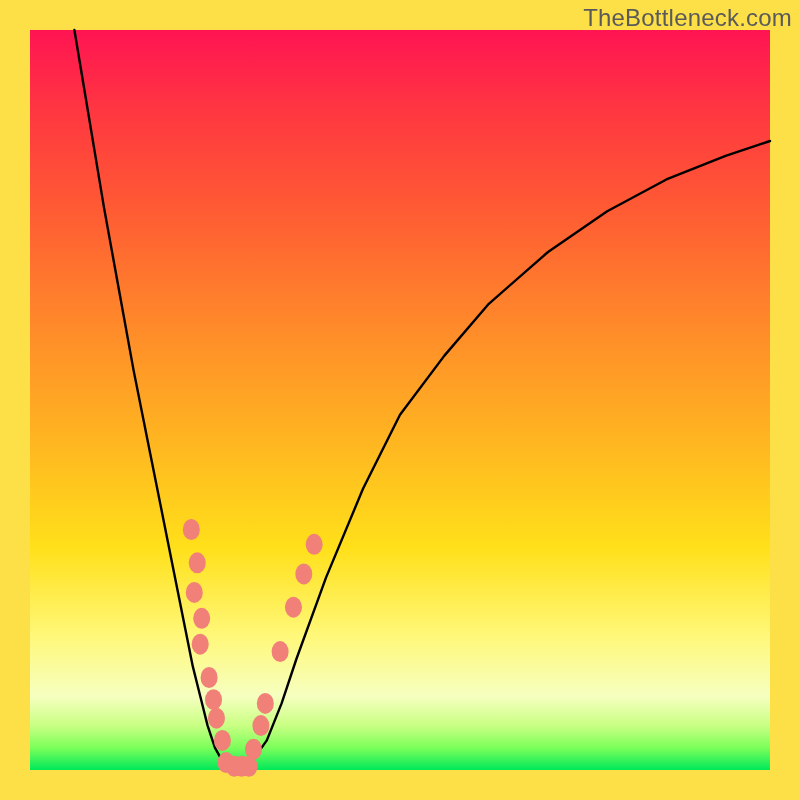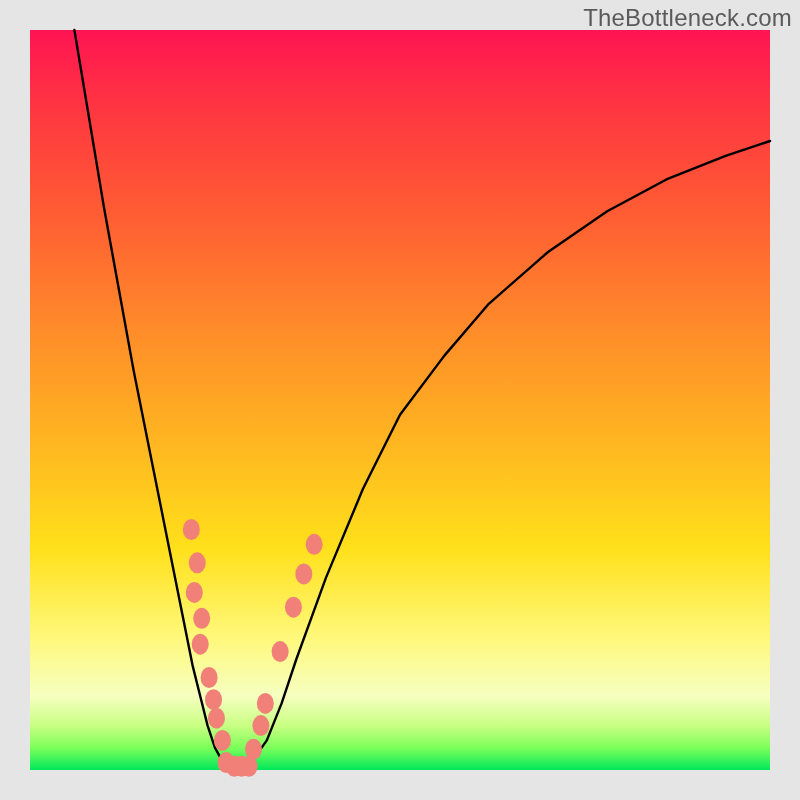--- a/index.html
+++ b/index.html
@@ -8,21 +8,21 @@
     width: 800px;
     height: 800px;
     overflow: hidden;
     background: #000;
     font-family: Arial, Helvetica, sans-serif;
   }
   .frame {
     position: relative;
     width: 800px;
     height: 800px;
-    background: #e5e5e5;
+    background: #fde047;
   }
   .plot-area {
     position: absolute;
     left: 30px;
     top: 30px;
     width: 740px;
     height: 740px;
     
     background: linear-gradient(
       to bottom,

